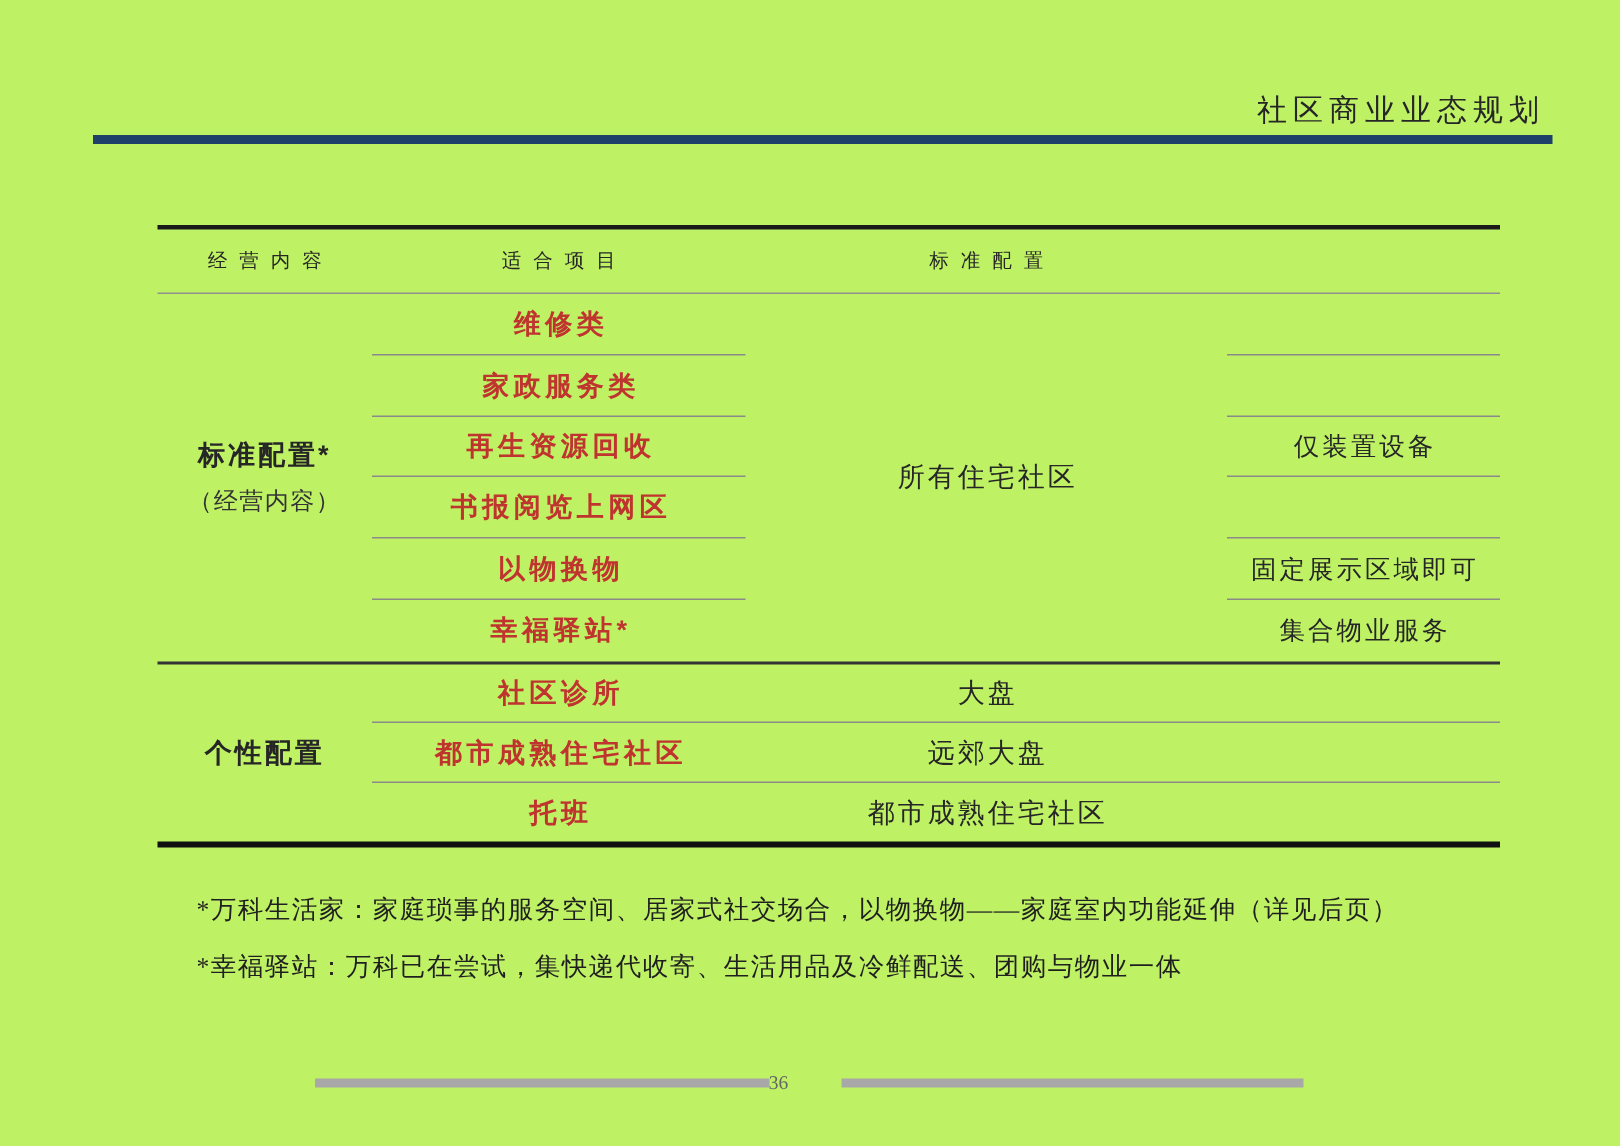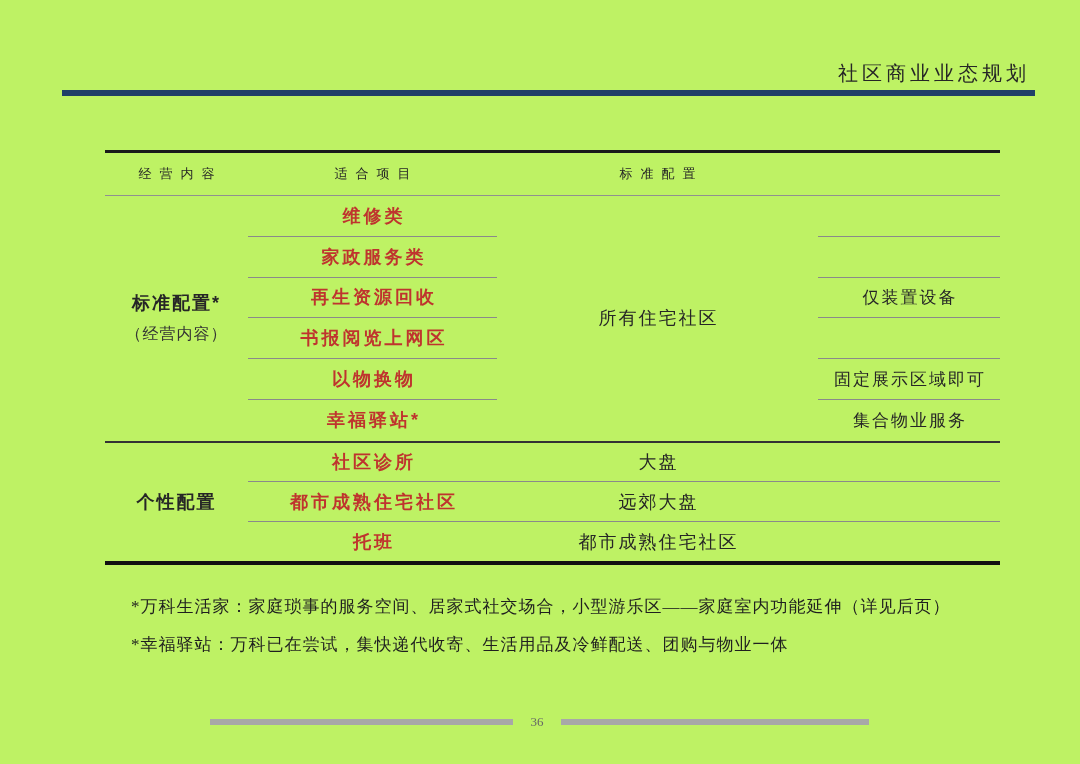--- a/index.html
+++ b/index.html
@@ -63,21 +63,21 @@
   
   .footnotes{
     position:absolute;left:131px;top:588px;font-size:17px;letter-spacing:1px;
     color:#1f1f1f;line-height:38px;
   }
   
   .footer-bar{position:absolute;top:719px;height:6px;background:#a8a8a8;}
   .footer-bar.left{left:210px;width:303px;}
   .footer-bar.right{left:561px;width:308px;}
   .footer-page{
-    position:absolute;top:714px;left:513px;width:48px;text-align:center;
+    position:absolute;top:714px;left:495px;width:48px;text-align:center;
     font-size:13px;color:#666666;
   }
 </style>
 </head>
 <body>
 
 <div class="page">
 
   <div class="header-title">社区商业业态规划</div>
   <div class="header-rule"></div>
@@ -165,21 +165,21 @@
             <span class="red-item">托班</span>
           </div>
         <div class="project">
             <span class="proj-text">都市成熟住宅社区</span>
           </div>
       </div>
     </div>
   </div>
 
   <div class="footnotes">
-    <div>*万科生活家：家庭琐事的服务空间、居家式社交场合，小型游乐区——家庭室内功能延伸（详见后页）</div>
+    <div>*万科生活家：家庭琐事的服务空间、居家式社交场合，以物换物——家庭室内功能延伸（详见后页）</div>
     <div>*幸福驿站：万科已在尝试，集快递代收寄、生活用品及冷鲜配送、团购与物业一体</div>
   </div>
 
   <div class="footer-bar left"></div>
   <div class="footer-page">36</div>
   <div class="footer-bar right"></div>
 
 </div>
 
 </body></html>

